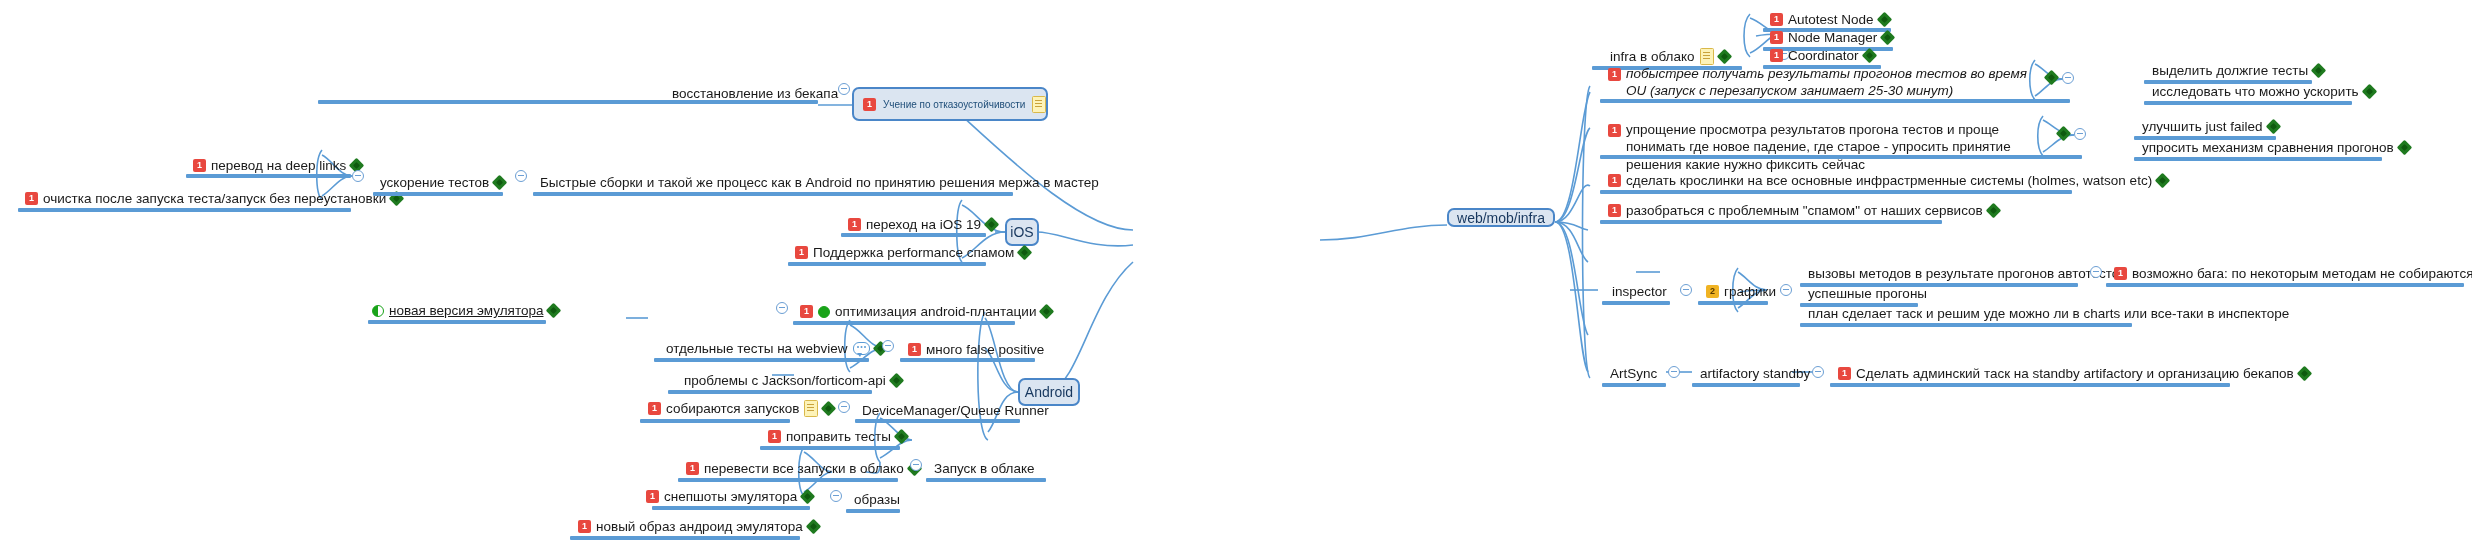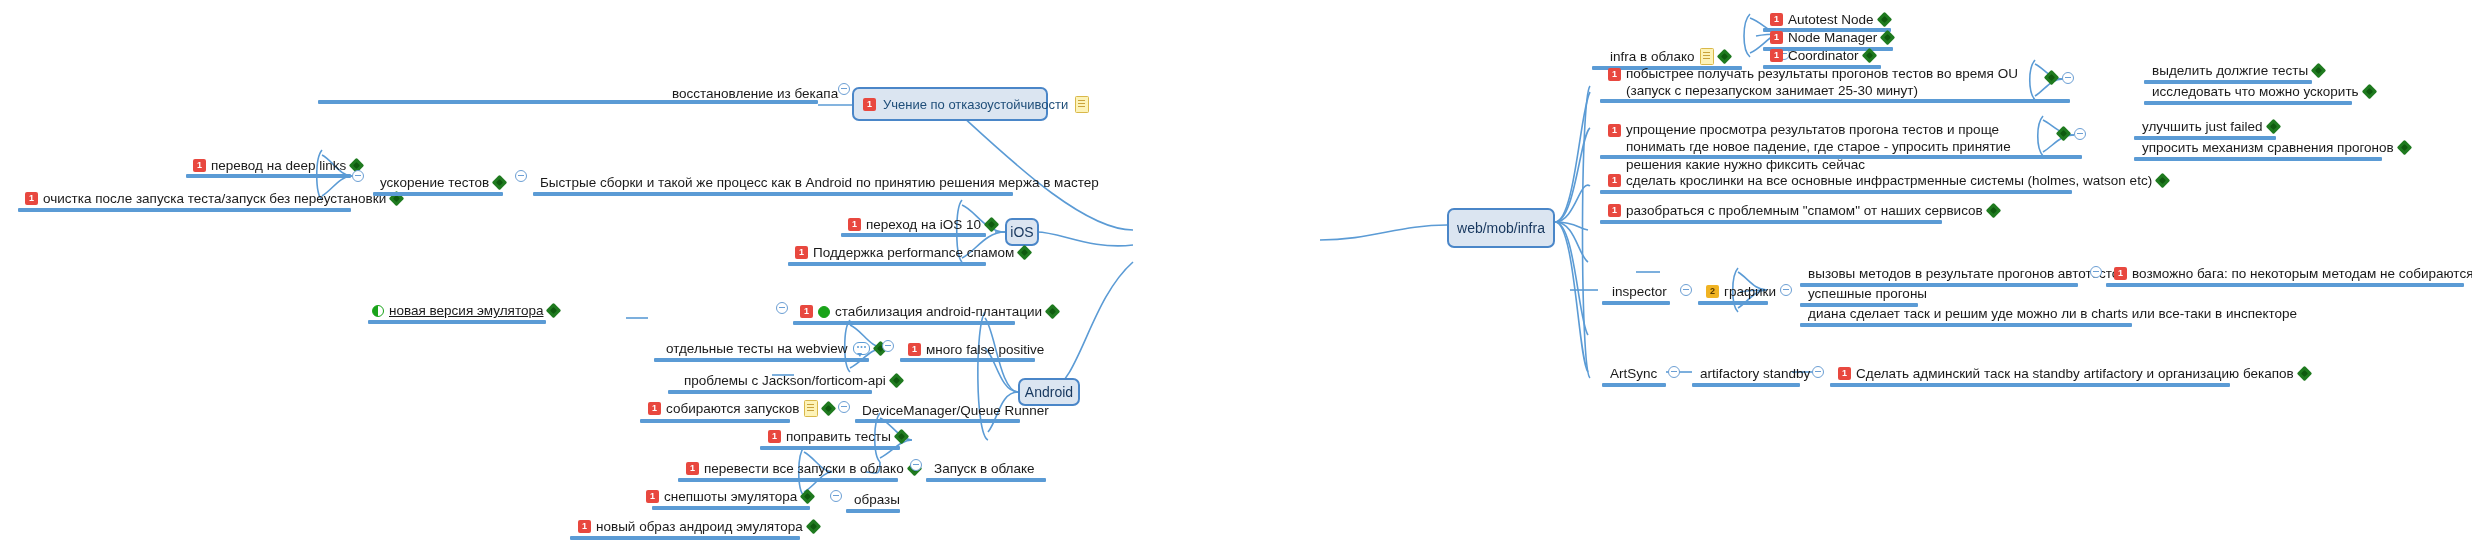--- a/index.html
+++ b/index.html
@@ -220,26 +220,26 @@
     </g>
   </svg>
 
 
   <div class="boxnode small" style="left:1005px;top:218px;width:34px;height:28px;">
     <span class="txt">iOS</span>
   </div>
   <div class="boxnode small" style="left:1018px;top:378px;width:62px;height:28px;">
     <span class="txt">Android</span>
   </div>
-  <div class="boxnode small" style="left:1447px;top:208px;width:108px;height:40px;">
+  <div class="boxnode small" style="left:1447px;top:208px;width:108px;height:19px;">
     <span class="txt">web/mob/infra</span>
   </div>
   <div class="boxnode small" style="left:852px;top:87px;width:196px;height:34px;justify-content:flex-start;padding:0 9px;">
     <span class="prio p1">1</span>
-    <span class="txt" style="font-size:13px;color:#1f4e79;">Учение по отказоустойчивости</span>
+    <span class="txt" style="font-size:10px;color:#1f4e79;">Учение по отказоустойчивости</span>
     <span class="noteicon" style="margin-left:auto;"></span>
   </div>
 
   <div class="node" style="left:672px;top:85px;">
     <span class="txt">восстановление из бекапа</span>
   </div>
   <div class="ul" style="left:318px;top:100px;width:500px;"></div>
   <div class="collapse" style="left:838px;top:83px;"></div>
 
   <div class="node" style="left:193px;top:157px;">
@@ -264,21 +264,21 @@
   <div class="ul" style="left:373px;top:192px;width:130px;"></div>
 
   <div class="collapse" style="left:515px;top:170px;"></div>
   <div class="node" style="left:540px;top:174px;text-align:right;">
     <span class="txt">Быстрые сборки и такой же процесс как в Android по принятию решения мержа в мастер</span>
   </div>
   <div class="ul" style="left:533px;top:192px;width:480px;"></div>
 
   <div class="node" style="left:848px;top:216px;">
     <span class="prio p1">1</span>
-    <span class="txt">переход на iOS 10</span>
+    <span class="txt">переход на iOS 19</span>
     <span class="diamond"></span>
   </div>
   <div class="ul" style="left:841px;top:233px;width:145px;"></div>
 
   <div class="node" style="left:795px;top:244px;">
     <span class="prio p1">1</span>
     <span class="txt">Поддержка performance спамом</span>
     <span class="diamond"></span>
   </div>
   <div class="ul" style="left:788px;top:262px;width:198px;"></div>
@@ -287,21 +287,21 @@
     <span class="progress"></span>
     <span class="txt">новая версия эмулятора</span>
     <span class="diamond"></span>
   </div>
   <div class="ul" style="left:368px;top:320px;width:178px;"></div>
 
   <div class="collapse" style="left:776px;top:302px;"></div>
   <div class="node" style="left:800px;top:303px;">
     <span class="prio p1">1</span>
     <span class="progress full"></span>
-    <span class="txt">стабилизация android-плантации</span>
+    <span class="txt">оптимизация android-плантации</span>
     <span class="diamond"></span>
   </div>
   <div class="ul" style="left:793px;top:321px;width:222px;"></div>
 
   <div class="node" style="left:666px;top:340px;">
     <span class="txt">отдельные тесты на webview</span>
     <span class="chaticon"></span>
     <span class="diamond"></span>
   </div>
   <div class="ul" style="left:654px;top:358px;width:215px;"></div>
@@ -397,21 +397,21 @@
 
   <div class="node" style="left:1770px;top:47px;">
     <span class="prio p1">1</span>
     <span class="txt">Coordinator</span>
     <span class="diamond"></span>
   </div>
   <div class="ul" style="left:1763px;top:65px;width:118px;"></div>
 
   <div class="node wrap" style="left:1608px;top:65px;width:460px;">
     <span class="prio p1" style="margin-top:3px;">1</span>
-    <span class="txt" style="max-width:420px;">побыстрее получать результаты прогонов тестов во время OU (запуск с перезапуском занимает 25-30 минут)</span>
+    <span class="txt" style="max-width:420px;font-style:italic;">побыстрее получать результаты прогонов тестов во время OU (запуск с перезапуском занимает 25-30 минут)</span>
   </div>
   <div class="diamond" style="position:absolute;left:2046px;top:72px;"></div>
   <div class="ul" style="left:1600px;top:99px;width:470px;"></div>
   <div class="collapse" style="left:2062px;top:72px;"></div>
 
   <div class="node" style="left:2152px;top:62px;">
     <span class="txt">выделить должгие тесты</span>
     <span class="diamond"></span>
   </div>
   <div class="ul" style="left:2144px;top:80px;width:168px;"></div>
@@ -480,21 +480,21 @@
   </div>
   <div class="ul" style="left:1698px;top:301px;width:70px;"></div>
   <div class="collapse" style="left:1780px;top:284px;"></div>
 
   <div class="node" style="left:1808px;top:285px;">
     <span class="txt">успешные прогоны</span>
   </div>
   <div class="ul" style="left:1800px;top:303px;width:118px;"></div>
 
   <div class="node" style="left:1808px;top:305px;">
-    <span class="txt">диана сделает таск и решим уде можно ли в charts или все-таки в инспекторе</span>
+    <span class="txt">план сделает таск и решим уде можно ли в charts или все-таки в инспекторе</span>
   </div>
   <div class="ul" style="left:1800px;top:323px;width:332px;"></div>
 
   <div class="node" style="left:1610px;top:365px;">
     <span class="txt">ArtSync</span>
   </div>
   <div class="ul" style="left:1602px;top:383px;width:64px;"></div>
   <div class="collapse" style="left:1668px;top:366px;"></div>
 
   <div class="node" style="left:1700px;top:365px;">

